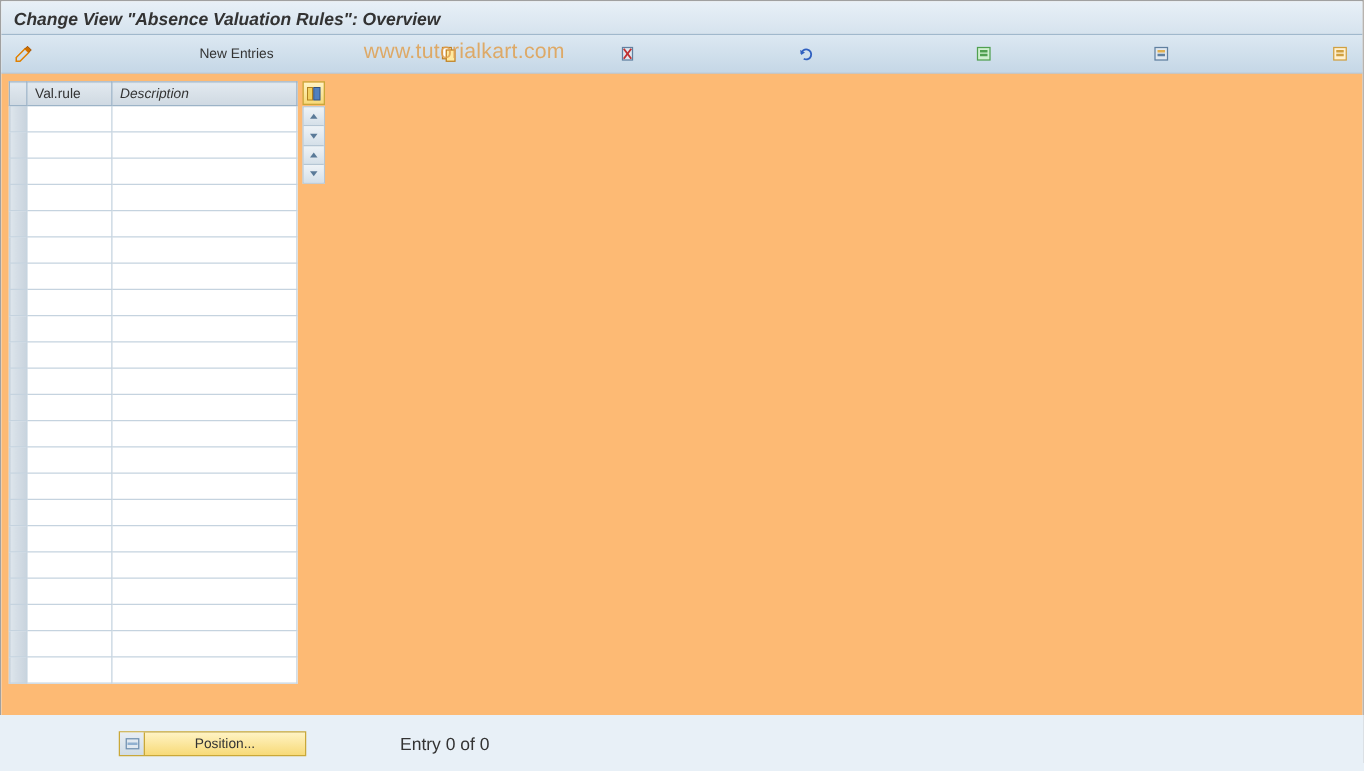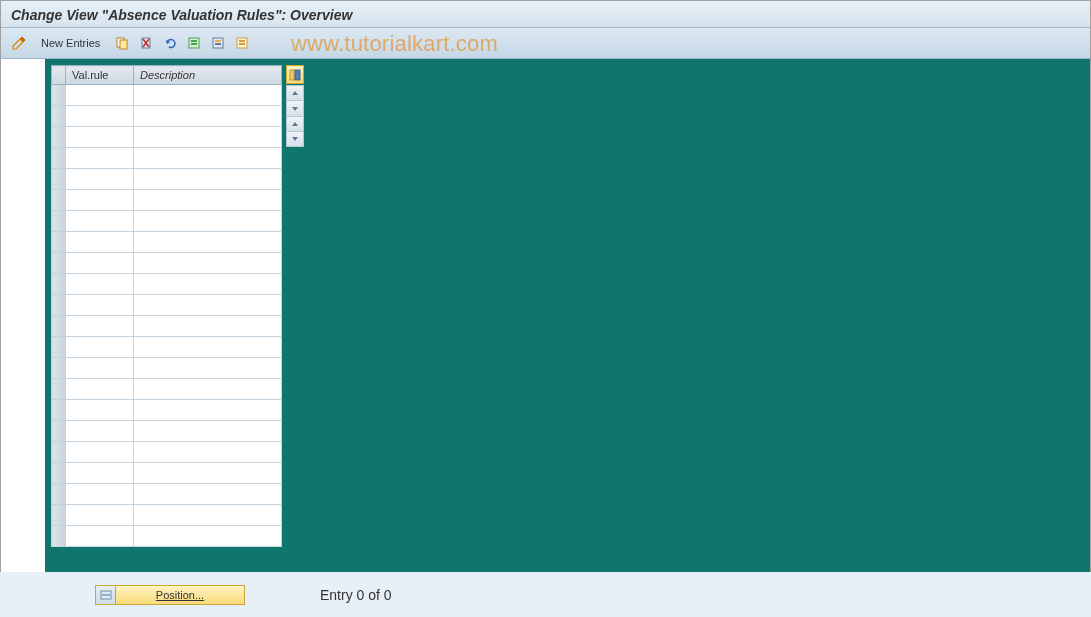--- a/index.html
+++ b/index.html
@@ -28,20 +28,21 @@
       color: #333;
     }
     .toolbar {
       background: linear-gradient(to bottom, #dce8f2 0%, #c5d7e6 100%);
       padding: 5px 8px;
       border-bottom: 1px solid #a0b8cc;
       display: flex;
       align-items: center;
       gap: 4px;
       position: relative;
+      justify-content: space-between;
     }
     .toolbar-icon {
       width: 20px;
       height: 20px;
       display: inline-flex;
       align-items: center;
       justify-content: center;
       cursor: pointer;
       border-radius: 2px;
     }
@@ -50,32 +51,31 @@
       color: #333;
       padding: 2px 6px;
       cursor: pointer;
       margin-left: 2px;
       margin-right: 2px;
     }
     .watermark {
       position: absolute;
       left: 290px;
       top: 3px;
-      font-size: 22px;
+      font-size: 17px;
       color: #e0a050;
       opacity: 0.85;
       font-family: Arial;
       letter-spacing: 0.2px;
     }
     .workspace {
-      background: #0f766e;
+      background: #fdba74;
       height: calc(100% - 100px);
       padding: 6px;
       position: relative;
-      margin-left: 44px;
     }
     .table-area {
       display: flex;
       align-items: flex-start;
     }
     .data-table {
       border: 1px solid #9cb3c7;
       background: #fff;
       border-collapse: collapse;
     }
@@ -181,21 +181,20 @@
       height: 100%;
       background: linear-gradient(to bottom, #e8eef4 0%, #d0dce6 100%);
       border-right: 1px solid #c9a839;
       display: flex;
       align-items: center;
       justify-content: center;
     }
     .position-btn-label {
       flex: 1;
       text-align: center;
-      text-decoration: underline;
     }
     .entry-status {
       margin-left: 75px;
       font-size: 14px;
       color: #333;
     }
   </style>
 </head>
 <body>
 

